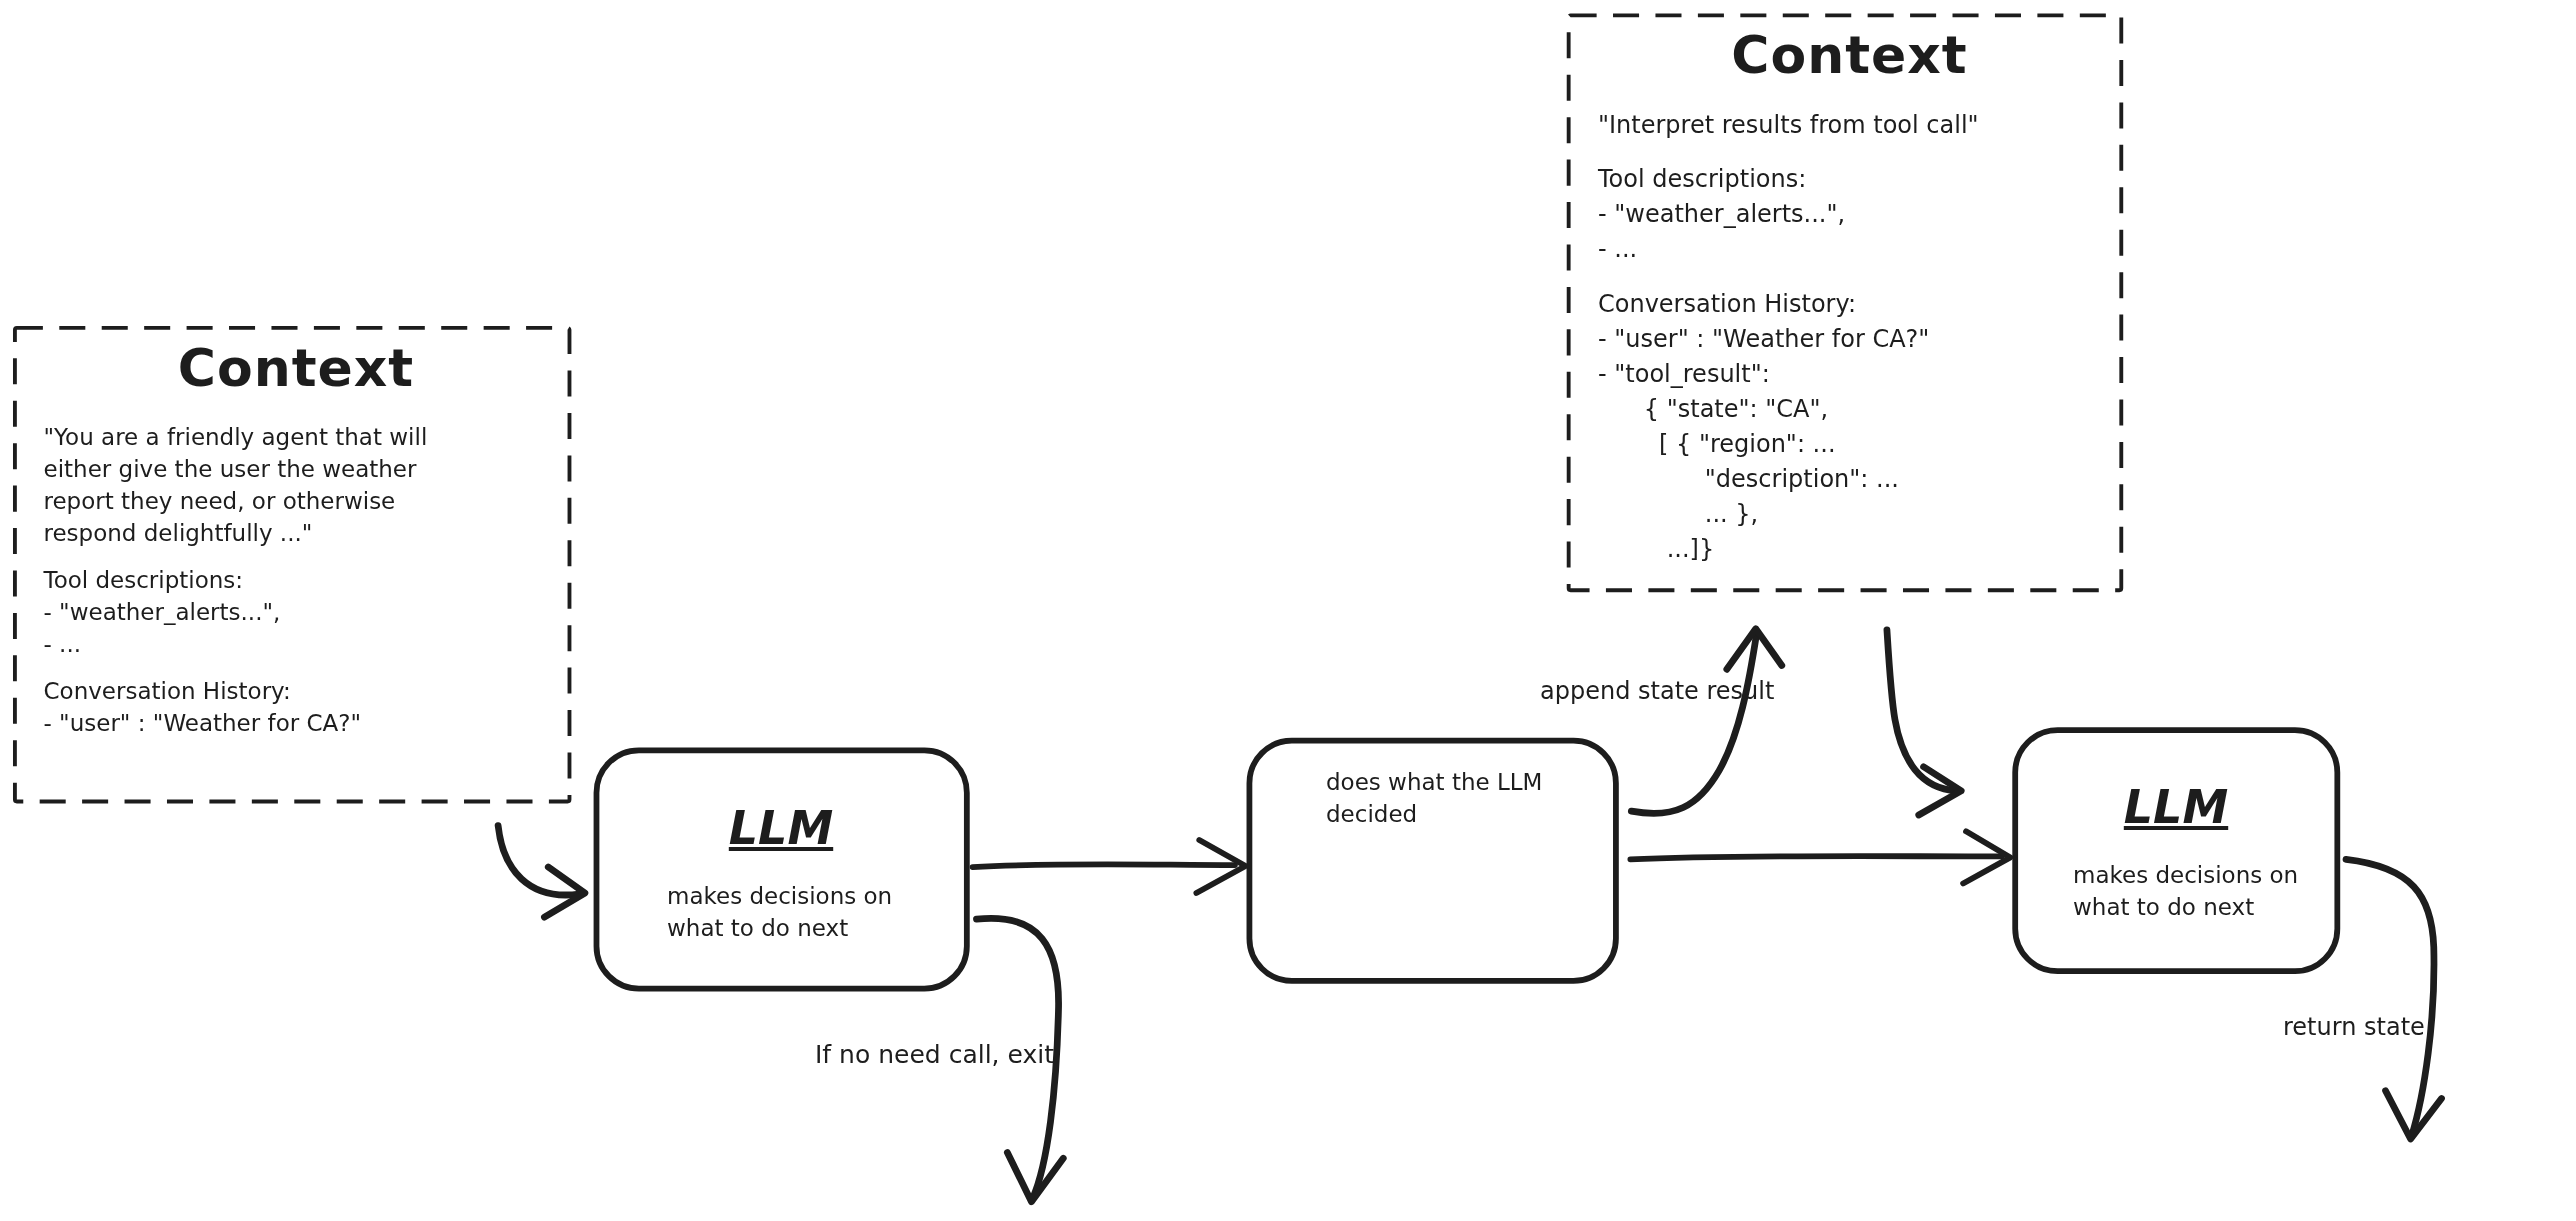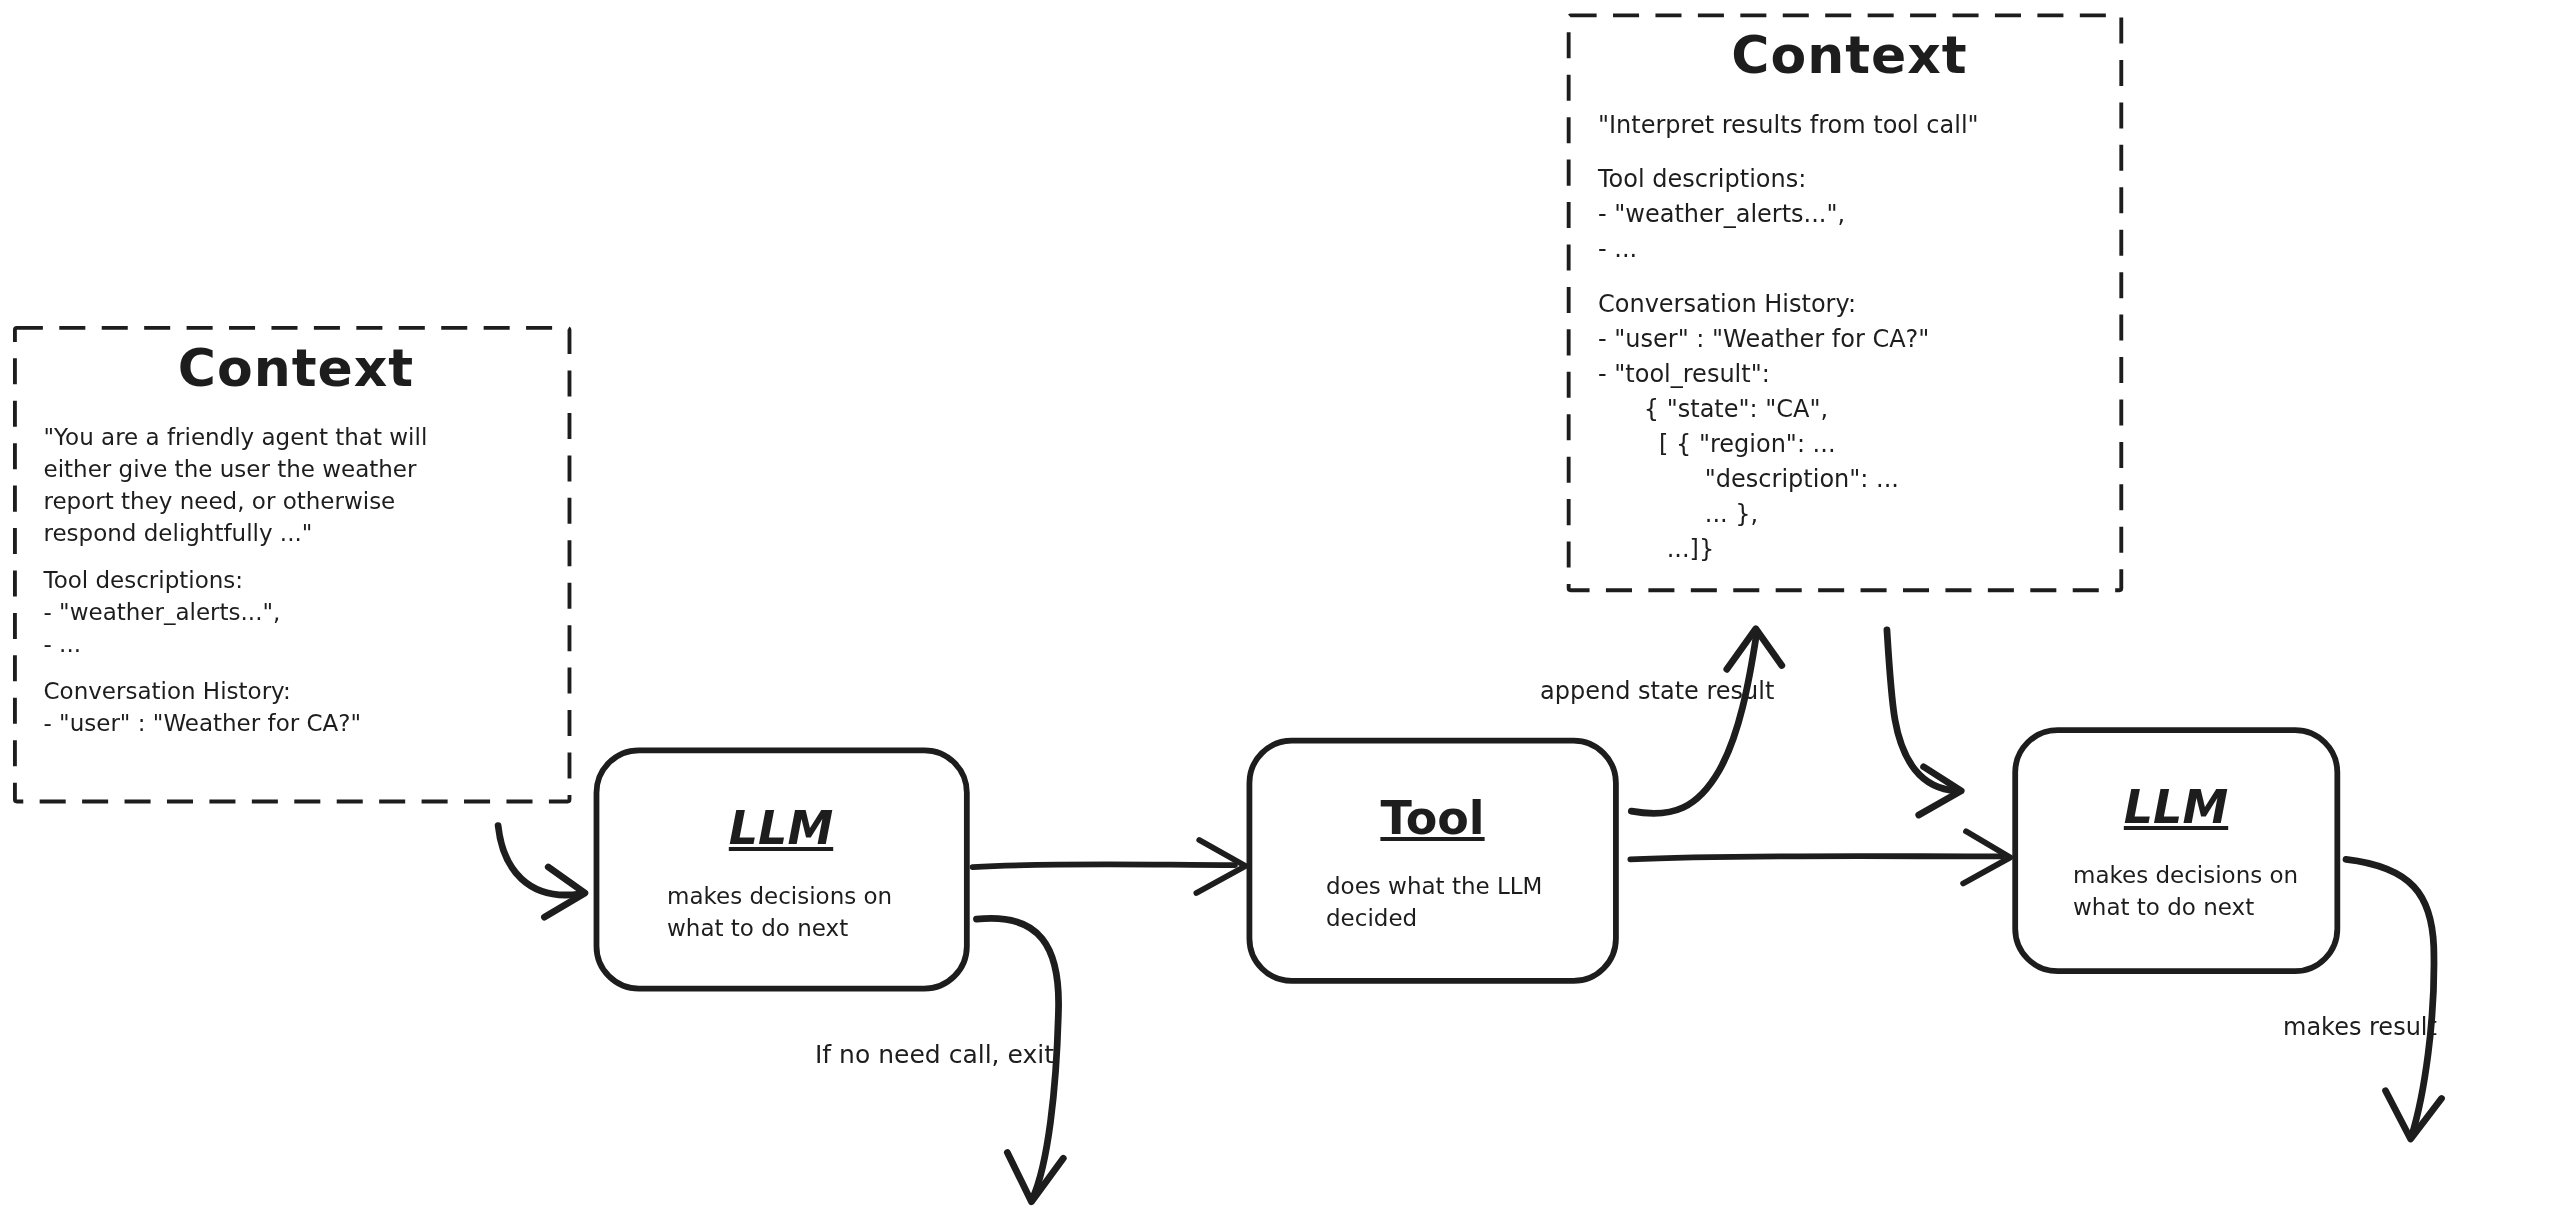--- a/index.html
+++ b/index.html
@@ -119,29 +119,28 @@
     <div class="ctx-lines"><div class="ctx-line">"Interpret results from tool call"</div><div class="ctx-line blank"></div><div class="ctx-line">Tool descriptions:</div><div class="ctx-line">- "weather_alerts...",</div><div class="ctx-line">- ...</div><div class="ctx-line blank"></div><div class="ctx-line">Conversation History:</div><div class="ctx-line">- "user" : "Weather for CA?"</div><div class="ctx-line">- "tool_result":</div><div class="ctx-line">      { "state": "CA",</div><div class="ctx-line">        [ { "region": ...</div><div class="ctx-line">              "description": ...</div><div class="ctx-line">              ... },</div><div class="ctx-line">         ...]}</div></div>
   </div>
 
   <div class="node" style="left:596px; top:751px; width:370px; height:238px;">
     <div class="node-title slant">LLM</div>
     <div class="node-sub" style="margin-left:71px;">makes decisions on
 what to do next</div>
   </div>
 
   <div class="node" style="left:1249px; top:741px; width:367px; height:240px;">
-    <div class="node-title">Tool</div>
     <div class="node-sub" style="margin-left:77px;">does what the LLM
 decided</div>
   </div>
 
   <div class="node" style="left:2015px; top:730px; width:322px; height:241px;">
     <div class="node-title slant">LLM</div>
     <div class="node-sub" style="margin-left:58px;">makes decisions on
 what to do next</div>
   </div>
 
   <div class="edge-label" style="left:1540px; top:677px;">append state result</div>
   <div class="edge-label" style="left:815px; top:1040px; font-size:25px;">If no need call, exit</div>
-  <div class="edge-label" style="left:2283px; top:1013px;">makes result</div>
+  <div class="edge-label" style="left:2283px; top:1013px;">return state</div>
 
 </div>
 
 
 </body></html>

